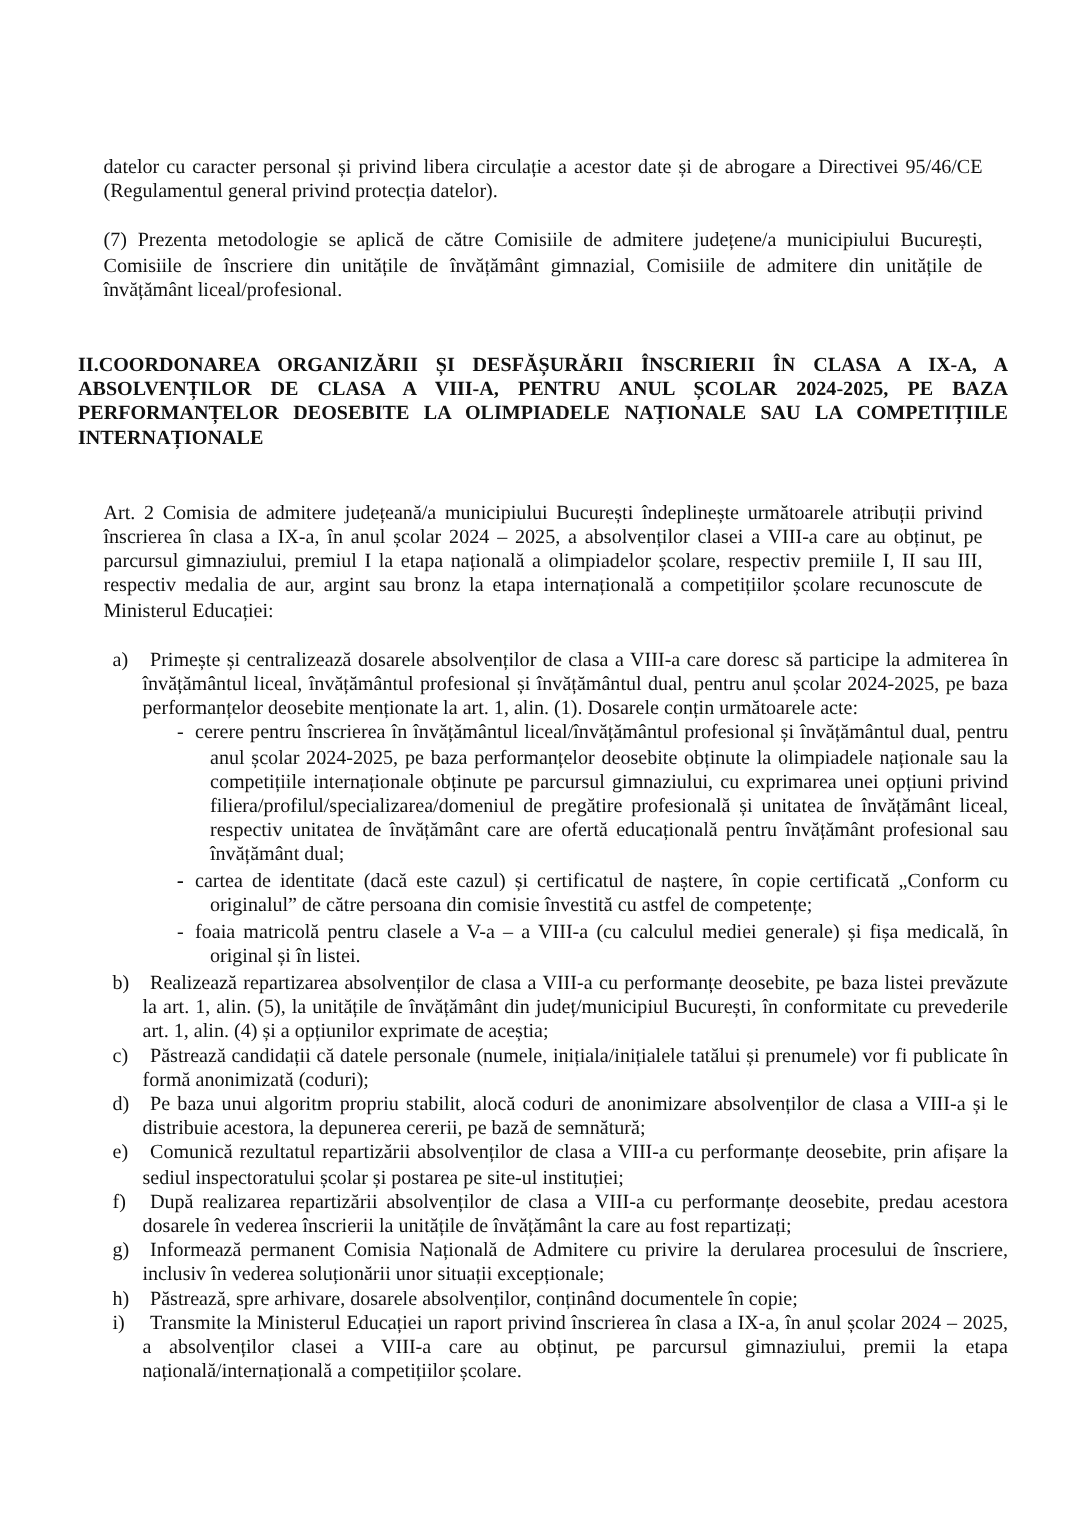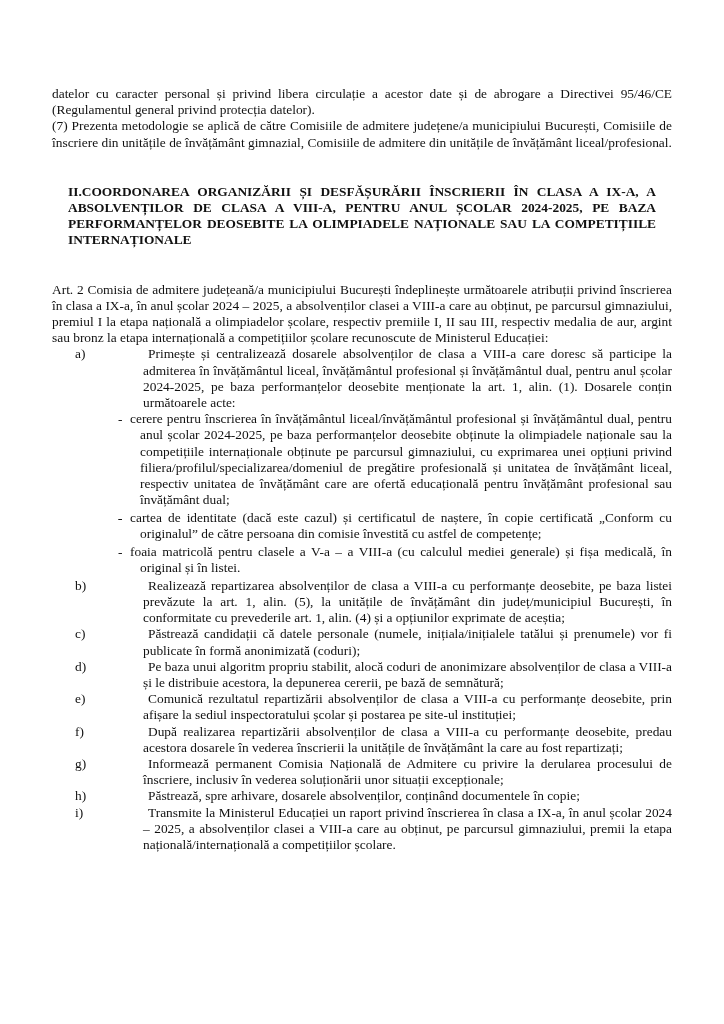--- a/index.html
+++ b/index.html
@@ -17,29 +17,29 @@
     }
     .page {
       position: absolute;
       left: 52px;
       top: 86px;
       width: 620px;
       font-size: 13.4px;
       line-height: 16.2px;
     }
     .para {
-      margin: 0;
+      margin: 17px;
       text-align: justify;
       text-align-last: left;
     }
     .gap {
       height: 17px;
     }
     .heading {
-      margin: 16px;
+      margin: 0;
       font-weight: bold;
       text-align: justify;
       text-align-last: left;
       font-size: 13.4px;
       line-height: 16.2px;
     }
     .list {
       list-style: none;
       margin: 0;
       padding: 0;
@@ -52,21 +52,20 @@
       text-align-last: left;
     }
     .list-marker {
       position: absolute;
       left: 23px;
       top: 0;
     }
     .list-text {
       display: block;
       text-indent: 5px;
-      margin-left: 48px;
     }
     .sublist {
       list-style: none;
       margin: 0;
       padding: 0;
     }
     .sub-item {
       position: relative;
       padding-left: 88px;
       margin: 0 0 1.5px 0;

